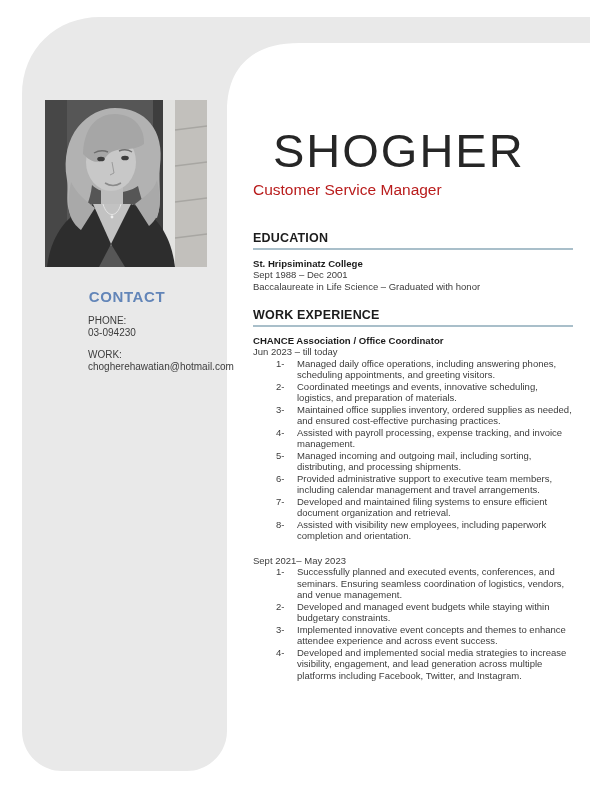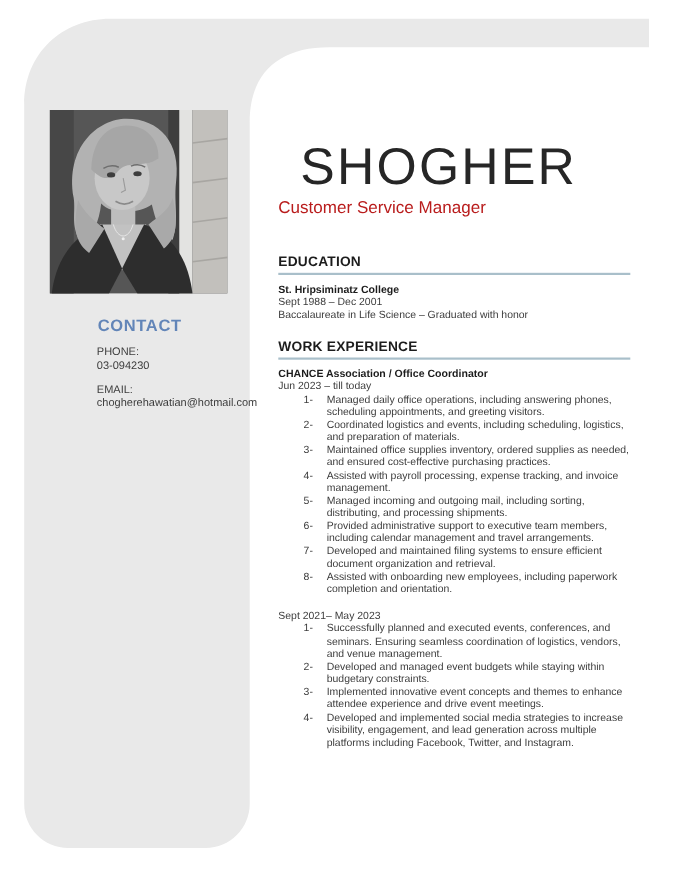--- a/index.html
+++ b/index.html
@@ -105,21 +105,21 @@
     <path d="M26 82 C20 112 26 122 36 130 L50 108 C40 100 32 94 26 82 Z" fill="#a9a9a9"></path>
     <path d="M112 80 C118 106 114 118 104 126 L90 104 C100 96 108 92 112 80 Z" fill="#a9a9a9"></path>
   </svg>
 </div>
 
 <aside class="contact">
   <h2 class="contact-heading">CONTACT</h2>
   <div class="contact-line">PHONE:</div>
   <div class="contact-line">03-094230</div>
   <div class="contact-gap"></div>
-  <div class="contact-line">EMAIL:</div>
+  <div class="contact-line">WORK:</div>
   <div class="contact-line">chogherehawatian@hotmail.com</div>
 </aside>
 
 <main class="main">
   <h1 class="person-name">
     <span>SHOGHER</span>
   </h1>
   <div class="job-title">Customer Service Manager</div>
 
   <section class="section edu-section">
@@ -143,21 +143,21 @@
     <div class="bold-line">CHANCE Association / Office Coordinator</div>
     <div class="body-text">Jun 2023 – till today</div>
     <div class="bullets">
   <div class="bullet">
     <span class="marker">1-</span>
     <span class="body-text bullet-text">Managed daily office operations, including answering phones, scheduling appointments, and greeting visitors.</span>
   </div>
 
   <div class="bullet">
     <span class="marker">2-</span>
-    <span class="body-text bullet-text">Coordinated logistics and events, including scheduling, logistics, and preparation of materials.</span>
+    <span class="body-text bullet-text">Coordinated meetings and events, innovative scheduling, logistics, and preparation of materials.</span>
   </div>
 
   <div class="bullet">
     <span class="marker">3-</span>
     <span class="body-text bullet-text">Maintained office supplies inventory, ordered supplies as needed, and ensured cost-effective purchasing practices.</span>
   </div>
 
   <div class="bullet">
     <span class="marker">4-</span>
     <span class="body-text bullet-text">Assisted with payroll processing, expense tracking, and invoice management.</span>
@@ -173,41 +173,41 @@
     <span class="body-text bullet-text">Provided administrative support to executive team members, including calendar management and travel arrangements.</span>
   </div>
 
   <div class="bullet">
     <span class="marker">7-</span>
     <span class="body-text bullet-text">Developed and maintained filing systems to ensure efficient document organization and retrieval.</span>
   </div>
 
   <div class="bullet">
     <span class="marker">8-</span>
-    <span class="body-text bullet-text">Assisted with onboarding new employees, including paperwork completion and orientation.</span>
+    <span class="body-text bullet-text">Assisted with visibility new employees, including paperwork completion and orientation.</span>
   </div>
 </div>
   </div>
 
   <div class="job">
     <div class="body-text">Sept 2021– May 2023</div>
     <div class="bullets">
   <div class="bullet">
     <span class="marker">1-</span>
     <span class="body-text bullet-text">Successfully planned and executed events, conferences, and seminars. Ensuring seamless coordination of logistics, vendors, and venue management.</span>
   </div>
 
   <div class="bullet">
     <span class="marker">2-</span>
     <span class="body-text bullet-text">Developed and managed event budgets while staying within budgetary constraints.</span>
   </div>
 
   <div class="bullet">
     <span class="marker">3-</span>
-    <span class="body-text bullet-text">Implemented innovative event concepts and themes to enhance attendee experience and drive event meetings.</span>
+    <span class="body-text bullet-text">Implemented innovative event concepts and themes to enhance attendee experience and across event success.</span>
   </div>
 
   <div class="bullet">
     <span class="marker">4-</span>
     <span class="body-text bullet-text">Developed and implemented social media strategies to increase visibility, engagement, and lead generation across multiple platforms including Facebook, Twitter, and Instagram.</span>
   </div>
 </div>
   </div>
 </div>
   </section>

